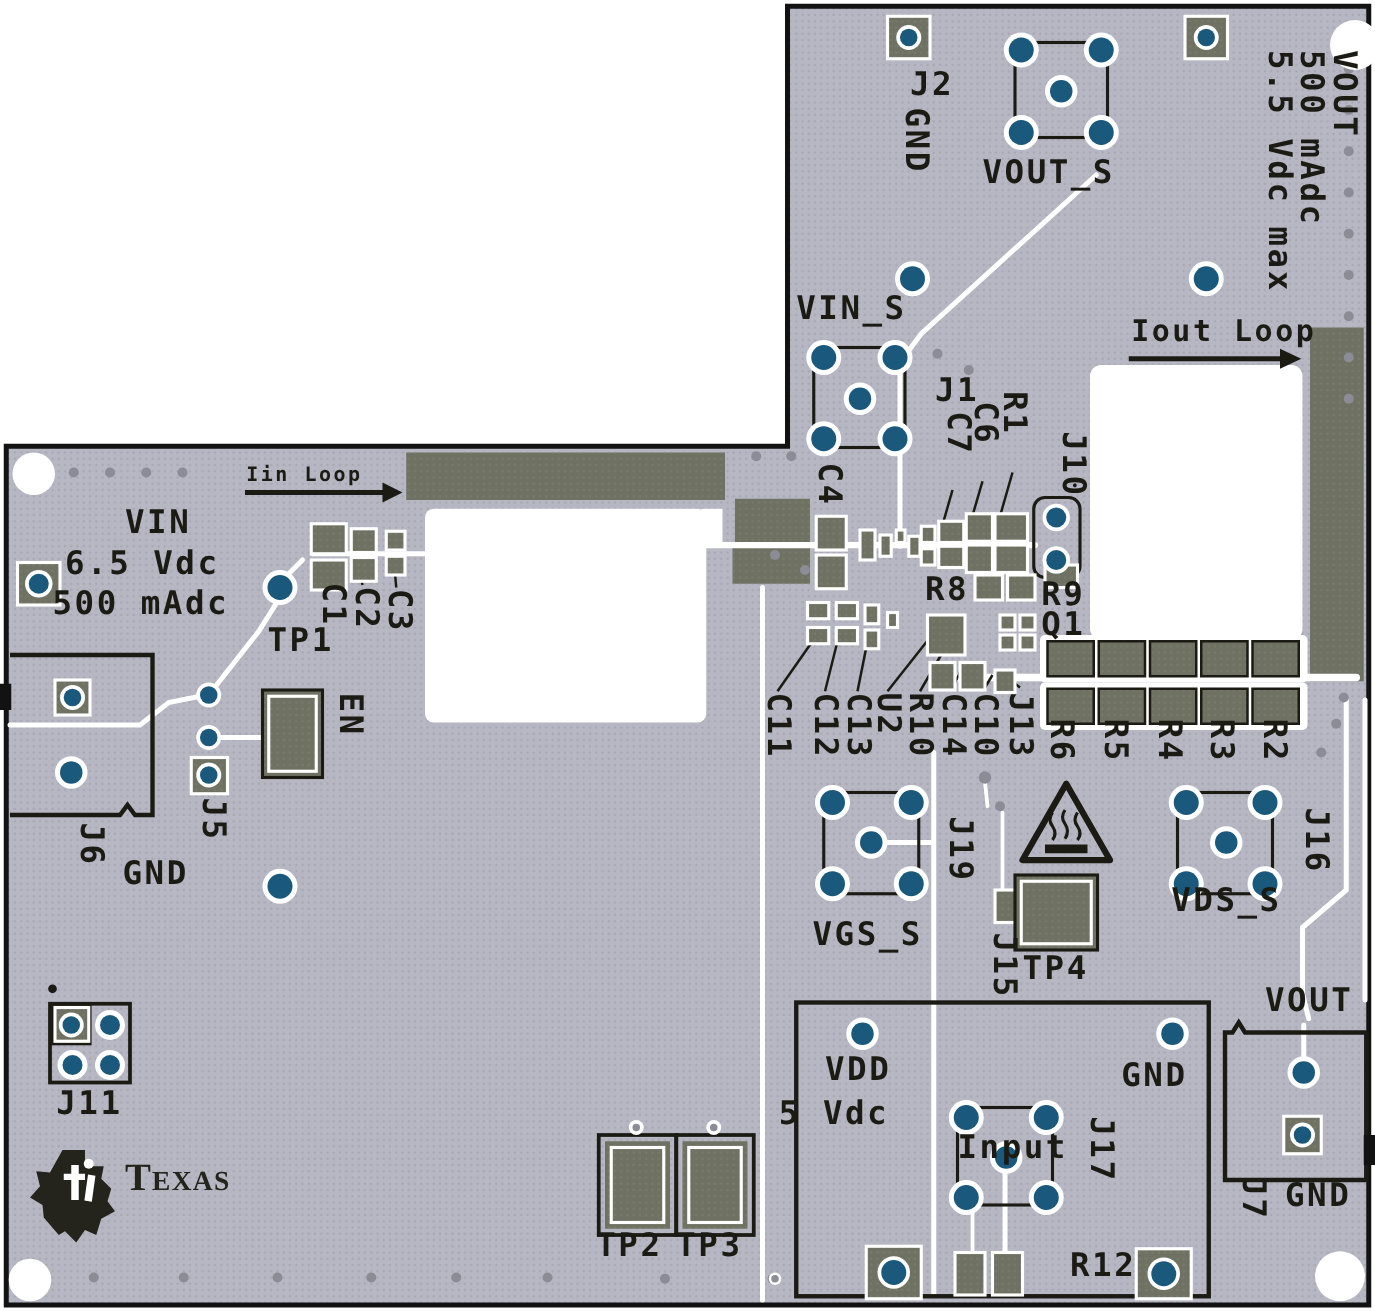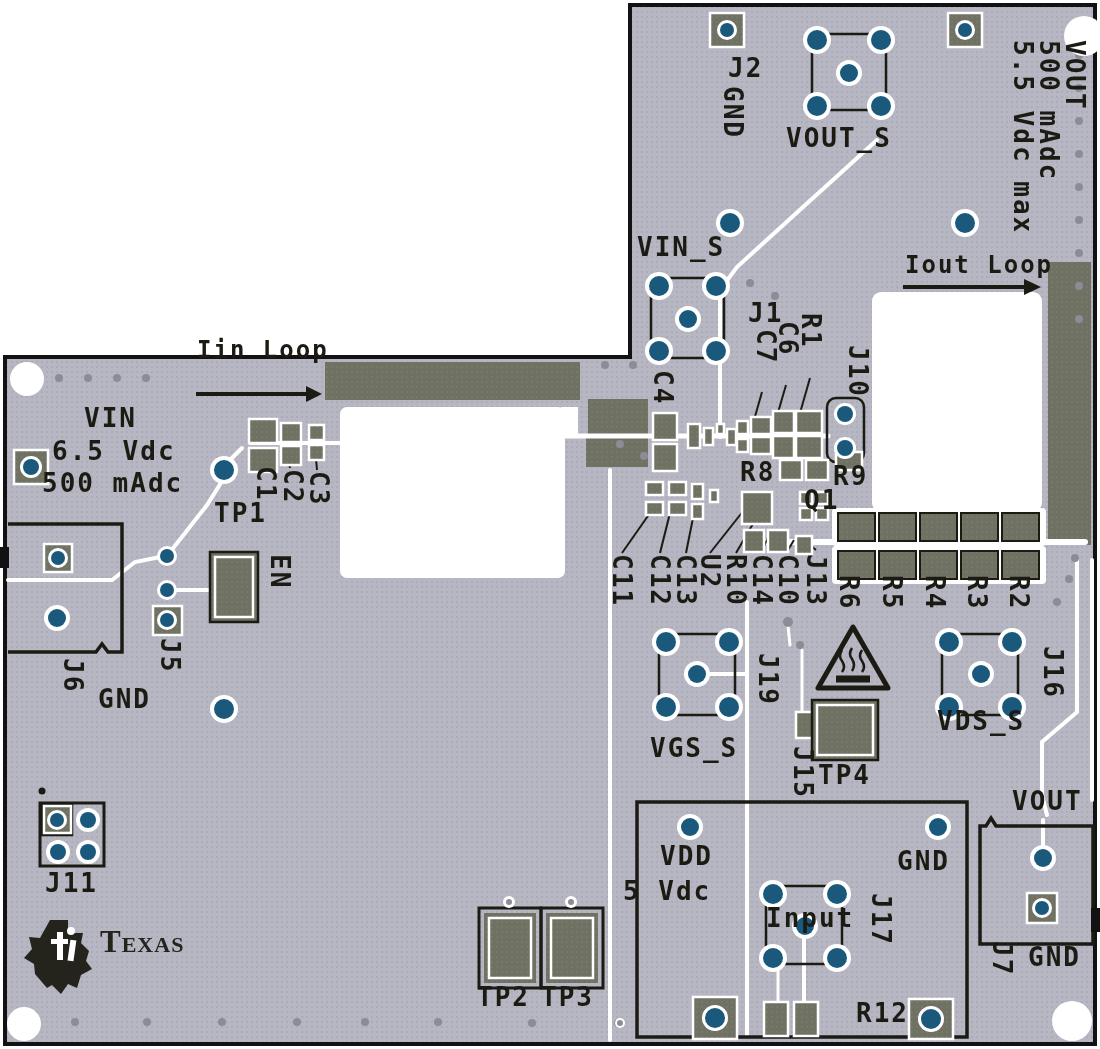--- a/index.html
+++ b/index.html
@@ -389,44 +389,44 @@
   <g>
     <path d="M50,920 h18 v13 h15 l-2,10 8,8 -3,10 6,8 -11,6 -4,13 -9,-4 -7,10 -9,-9 -5,3 -12,-14 -1,-10 -10,-6 8,-9 -3,-12 11,1 z" fill="#24241d"></path>
     <rect x="57" y="932" width="6" height="28" fill="#ffffff"></rect>
     <rect x="51" y="939" width="17" height="5" fill="#ffffff"></rect>
     <rect x="69" y="940" width="6" height="21" fill="#ffffff" transform="rotate(8 72 950)"></rect>
     <circle cx="71" cy="931" r="4" fill="#ffffff"></circle>
   </g>
 </svg>
 
 <div id="labels">
-  <div class="lbl" style="left:197px;top:338px;font-size:24px">Iin Loop</div>
+  <div class="lbl" style="left:197px;top:372px;font-size:16px">Iin Loop</div>
   <div class="lbl" style="left:905px;top:253px;font-size:24px">Iout Loop</div>
 
   <div class="lbl rot" style="left:1036px;top:40px">5.5 Vdc max</div>
   <div class="lbl rot" style="left:1062px;top:40px">500 mAdc</div>
   <div class="lbl rot" style="left:1088px;top:40px">VOUT</div>
 
   <div class="lbl" style="left:728px;top:55px">J2</div>
   <div class="lbl rot" style="left:746px;top:86px">GND</div>
   <div class="lbl" style="left:786px;top:125px">VOUT_S</div>
   <div class="lbl" style="left:637px;top:234px">VIN_S</div>
 
   <div class="lbl" style="left:748px;top:300px">J1</div>
   <div class="lbl rot" style="left:779px;top:329px">C7</div>
   <div class="lbl rot" style="left:801px;top:321px">C6</div>
   <div class="lbl rot" style="left:824px;top:313px">R1</div>
   <div class="lbl rot" style="left:871px;top:345px">J10</div>
   <div class="lbl rot" style="left:676px;top:370px">C4</div>
 
   <div class="lbl" style="left:740px;top:459px">R8</div>
   <div class="lbl" style="left:833px;top:463px">R9</div>
-  <div class="lbl" style="left:804px;top:487px">Q1</div>
-
-  <div class="lbl" style="left:84px;top:405px">VIN</div>
+  <div class="lbl" style="left:833px;top:487px">Q1</div>
+
+  <div class="lbl" style="left:100px;top:405px">VIN</div>
   <div class="lbl" style="left:52px;top:438px">6.5 Vdc</div>
   <div class="lbl" style="left:42px;top:470px">500 mAdc</div>
 
   <div class="lbl rot" style="left:279px;top:466px">C1</div>
   <div class="lbl rot" style="left:306px;top:469px">C2</div>
   <div class="lbl rot" style="left:332px;top:471px">C3</div>
 
   <div class="lbl" style="left:214px;top:500px">TP1</div>
   <div class="lbl rot" style="left:293px;top:554px">EN</div>
   <div class="lbl rot" style="left:183px;top:638px">J5</div>

